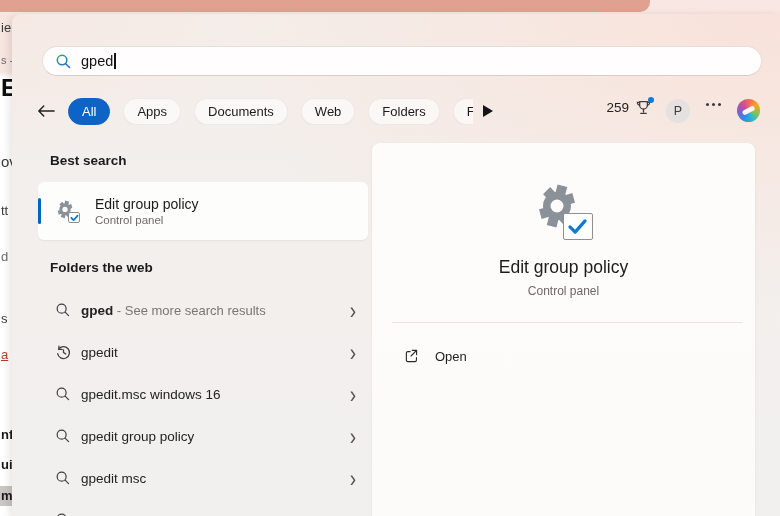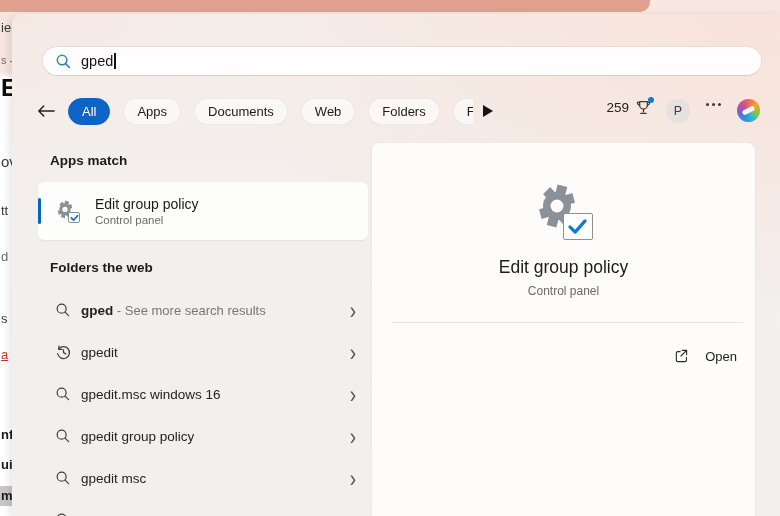--- a/index.html
+++ b/index.html
@@ -80,21 +80,21 @@
   .sg-note { font-weight:400; color:#7b7672; font-size:13px; }
   .sg-chevron { margin-left:auto; font-size:19px; color:#55524f; line-height:1; transform:scaleY(1.25); }
 
   
   .preview { position:absolute; left:360px; top:129px; width:383px; bottom:-12px;
     background:linear-gradient(#fefcfb, #fcfbfa); border-radius:8px 8px 0 0; box-shadow:0 1px 3px rgba(0,0,0,0.07); }
   .pv-icon { position:relative; width:78px; height:64px; margin:38px auto 0 auto; }
   .pv-title { margin-top:12px; text-align:center; font-size:17.5px; color:#1b1b1b; }
   .pv-sub { margin-top:6px; text-align:center; font-size:12px; color:#6c6966; }
   .pv-divider { position:absolute; left:20px; right:12px; top:179px; height:1px; background:#e9e4e1; }
-  .pv-open { position:absolute; left:18px; top:196px; right:18px; height:34px; display:flex; align-items:center; padding-left:13px; border-radius:5px; cursor:pointer;justify-content:flex-end; }
+  .pv-open { position:absolute; left:18px; top:196px; right:18px; height:34px; display:flex; align-items:center; padding-left:13px; border-radius:5px; cursor:pointer; }
   .pv-open-label { margin-left:16px; font-size:13px; color:#1f1e1d; }
 
   .checkbox-badge { position:absolute; background:#fff; border:1px solid #8f8f8f; display:flex; align-items:center; justify-content:center; }
 </style>
 </head>
 <body>
 
 <svg width="0" height="0" style="position:absolute">
   <defs>
     <linearGradient id="sg-grad" x1="0" y1="0" x2="1" y2="1">
@@ -171,21 +171,21 @@
         </div>
       <div class="dots">
           <i></i>
           <i></i>
           <i></i>
         </div>
       <div class="copilot"></div>
     </div>
   </div>
 
-  <div class="section-header hdr-best">Apps match</div>
+  <div class="section-header hdr-best">Best search</div>
 
   <div class="best-card">
     <div class="accent-bar"></div>
     <div class="bm-icon">
       <svg width="26" height="26" viewBox="0 0 64 58">
           <use href="#gear-shape"></use>
         </svg>
       <span class="checkbox-badge" style="right:-2px;bottom:1px;width:12px;height:11px;border-radius:2px">
         <svg width="9" height="8" viewBox="0 0 10 9">
             <path d="M1.5 4.5 4 7 8.5 1.8" fill="none" stroke="#0e7ad6" stroke-width="2" stroke-linecap="round" stroke-linejoin="round"></path>

